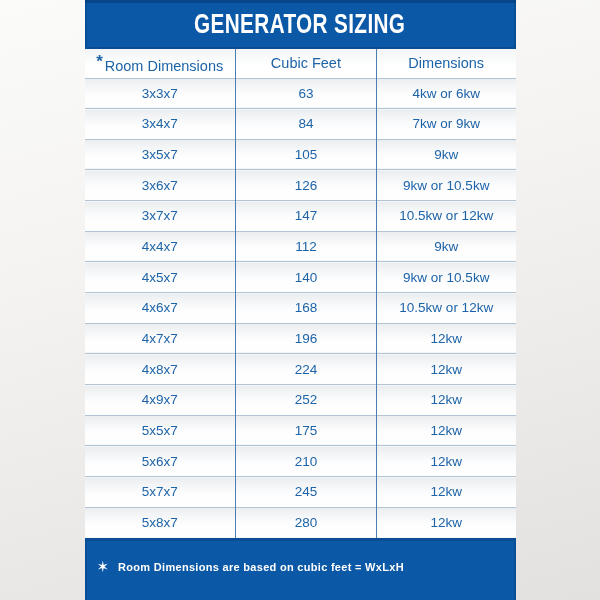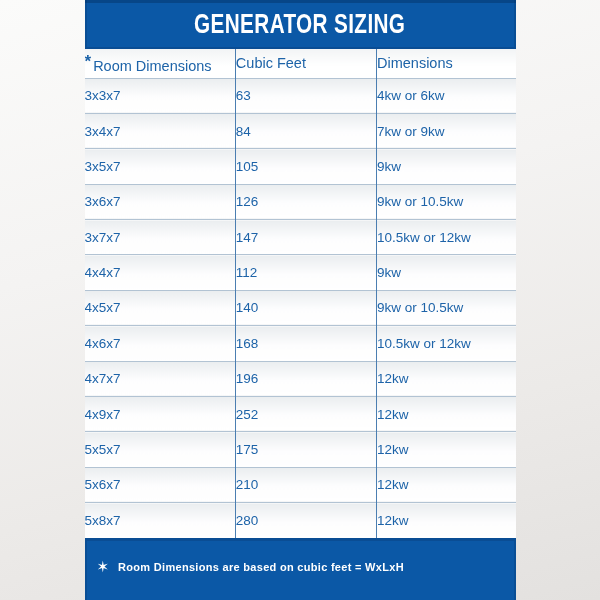--- a/index.html
+++ b/index.html
@@ -51,21 +51,21 @@
     width: 100%;
     height: 100%;
     border-collapse: collapse;
     table-layout: fixed;
     border-top: 2px solid var(--dark-line-blue, #0a4d94);
   }
   col.c1 { width: 35%; }
   col.c2 { width: 32.75%; }
   col.c3 { width: 32.25%; }
   th, td {
-    text-align: left;
+    text-align: center;
     vertical-align: middle;
     color: var(--cell-text-blue, #1d63a8);
     padding: 0;
     overflow: hidden;
     white-space: nowrap;
   }
   th + th, td + td {
     border-left: 1px solid var(--column-border-blue, #4b7eb1);
   }
   thead tr { height: 30px; }
@@ -168,32 +168,42 @@
             <td>4x6x7</td>
             <td>168</td>
             <td>10.5kw or 12kw</td>
           </tr>
           <tr>
             <td>4x7x7</td>
             <td>196</td>
             <td>12kw</td>
           </tr>
           <tr>
+            <td>4x8x7</td>
+            <td>224</td>
+            <td>12kw</td>
+          </tr>
+          <tr>
             <td>4x9x7</td>
             <td>252</td>
             <td>12kw</td>
           </tr>
           <tr>
             <td>5x5x7</td>
             <td>175</td>
             <td>12kw</td>
           </tr>
           <tr>
             <td>5x6x7</td>
             <td>210</td>
+            <td>12kw</td>
+          </tr>
+          <tr>
+            <td>5x7x7</td>
+            <td>245</td>
             <td>12kw</td>
           </tr>
           <tr>
             <td>5x8x7</td>
             <td>280</td>
             <td>12kw</td>
           </tr>
         </tbody>
     </table>
   </div>

